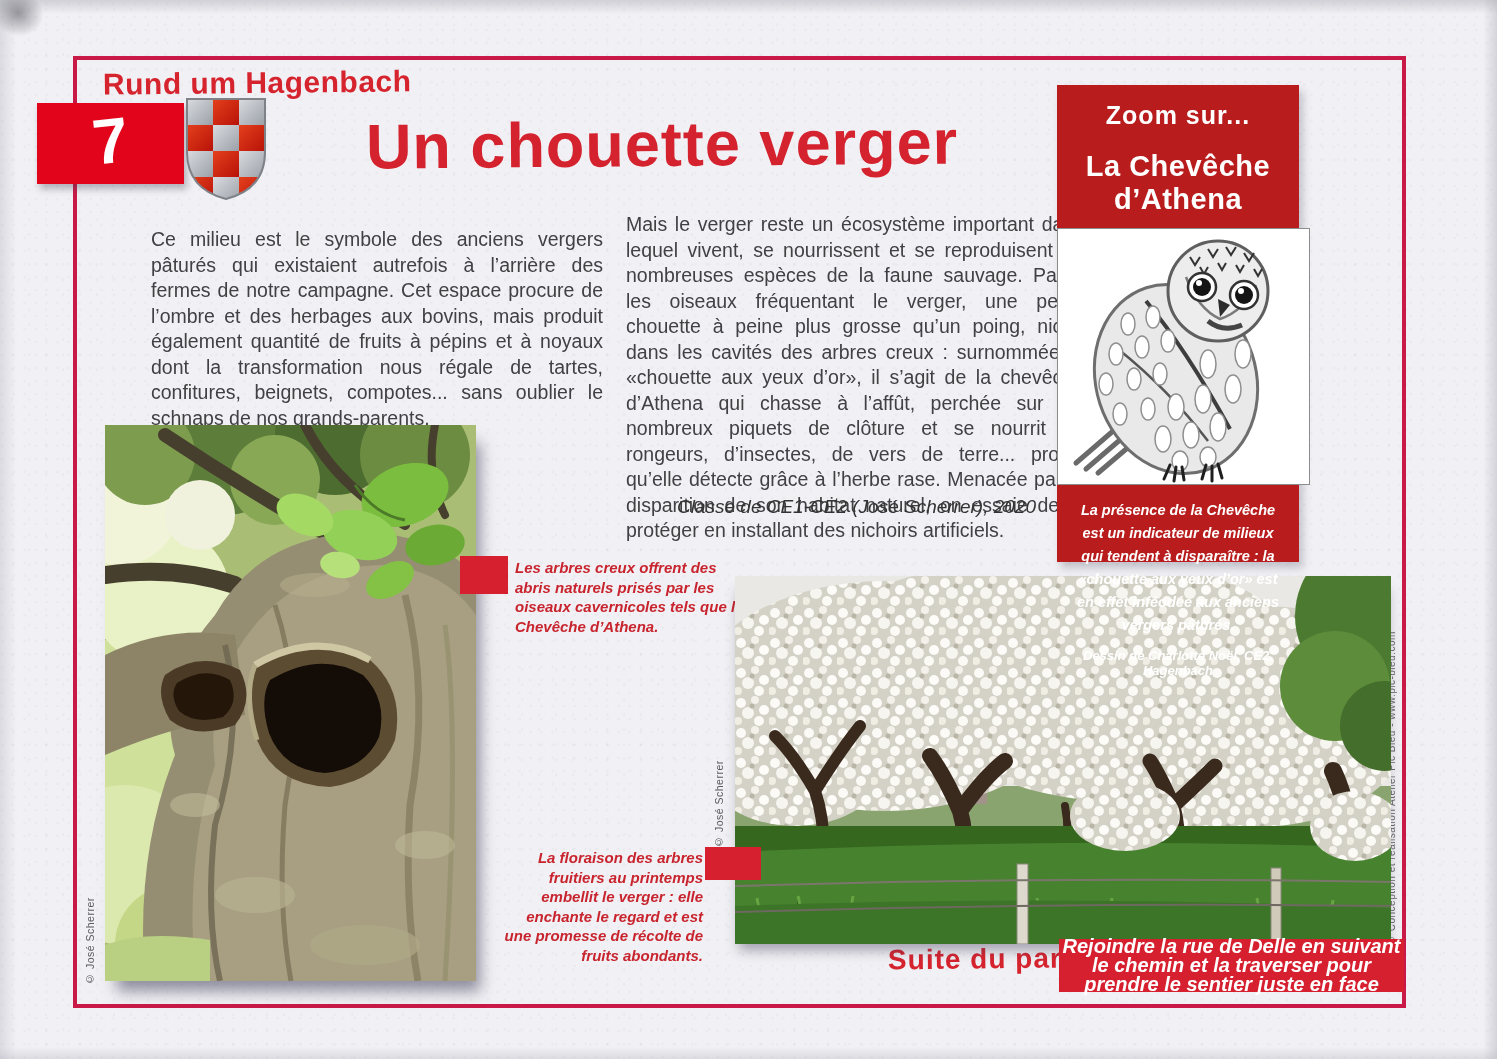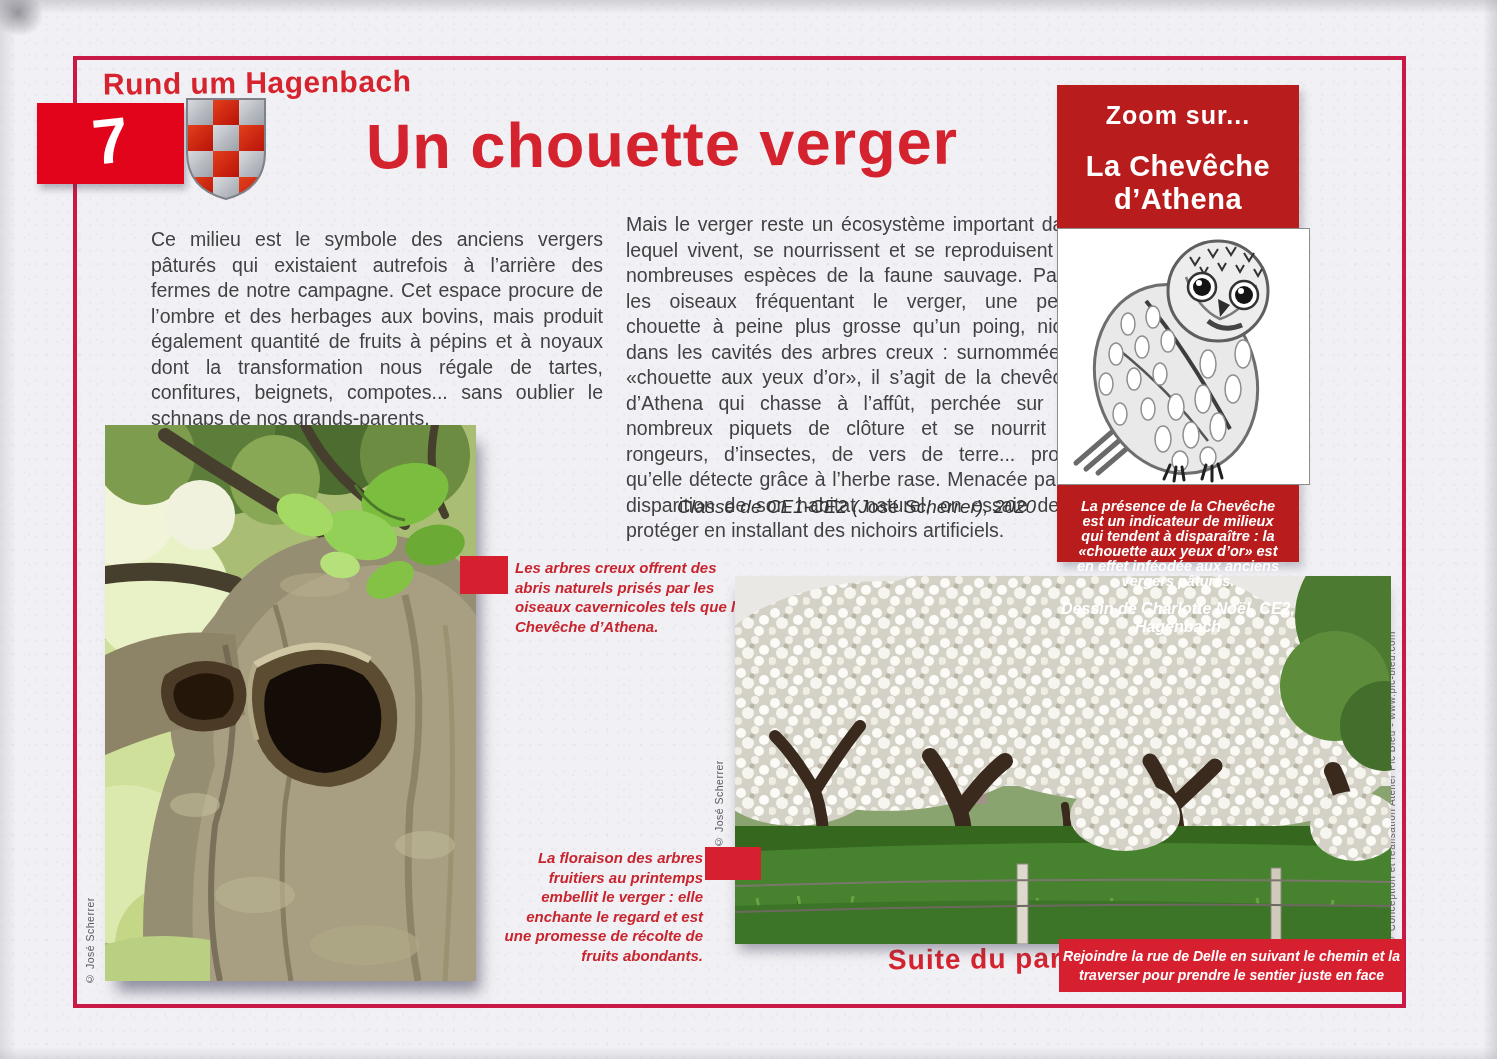--- a/index.html
+++ b/index.html
@@ -54,23 +54,23 @@
     font-style:italic; font-size:19px; color:#333; }
 
   
   .sidebar { left:1057px; top:85px; width:242px; height:477px; background:#b91c1c;
     text-align:center; color:#fff; z-index:4;
     box-shadow:4px 6px 8px rgba(60,60,80,.25); }
   .sb-kicker { margin-top:16px; font-size:25px; font-weight:bold; letter-spacing:1px; }
   .sb-title  { margin-top:20px; font-size:29px; font-weight:bold; letter-spacing:.5px; }
   .sb-imgbox { margin:12px auto 0 auto; width:253px; height:257px; background:#fff;
     border:1px solid #8c8c8c; }
-  .sb-caption { margin:14px 16px 0 16px; font-size:14.5px; line-height:15px;
+  .sb-caption { margin:14px 16px 0 16px; font-size:14.5px; line-height:23px;
     font-style:italic; font-weight:bold; }
-  .sb-credit { margin-top:11px; font-size:16px; font-style:italic; font-weight:bold; }
+  .sb-credit { margin-top:11px; font-size:13px; font-style:italic; font-weight:bold; }
 
   
   .photo-tree { left:105px; top:425px; width:371px; height:556px;
     box-shadow:8px 14px 14px -4px rgba(60,60,85,.55); z-index:2; }
   .photo-orchard { left:735px; top:576px; width:656px; height:368px;
     box-shadow:0 10px 12px -4px rgba(60,60,85,.45); z-index:1; }
   svg { display:block; }
 
   
   .vtext { writing-mode:vertical-rl; transform:rotate(180deg);
@@ -87,21 +87,21 @@
     font-weight:bold; color:#c8242e; }
   .cap-tree { left:515px; top:558px; width:238px; text-align:left; }
   .cap-orchard { left:496px; top:848px; width:207px; text-align:right; }
 
   
   .suite { left:888px; top:943px; font-size:28px; font-weight:bold; color:#d6242f;
     letter-spacing:1px; transform:rotate(-.6deg); }
   .dirbox { left:1059px; top:939px; width:345px; height:53px; background:#d6202f;
     color:#fff; display:flex; align-items:center; justify-content:center;
     text-align:center; z-index:6; }
-  .dirbox span { font-size:14px; line-height:19px; font-style:italic;
+  .dirbox span { font-size:20px; line-height:19px; font-style:italic;
     font-weight:bold; padding:0 0; }
 </style>
 </head>
 <body>
 
 <div class="abs edge-top"></div>
 <div class="abs edge-left"></div>
 <div class="abs edge-right"></div>
 <div class="abs edge-bottom"></div>
 <div class="abs corner-smudge"></div>

